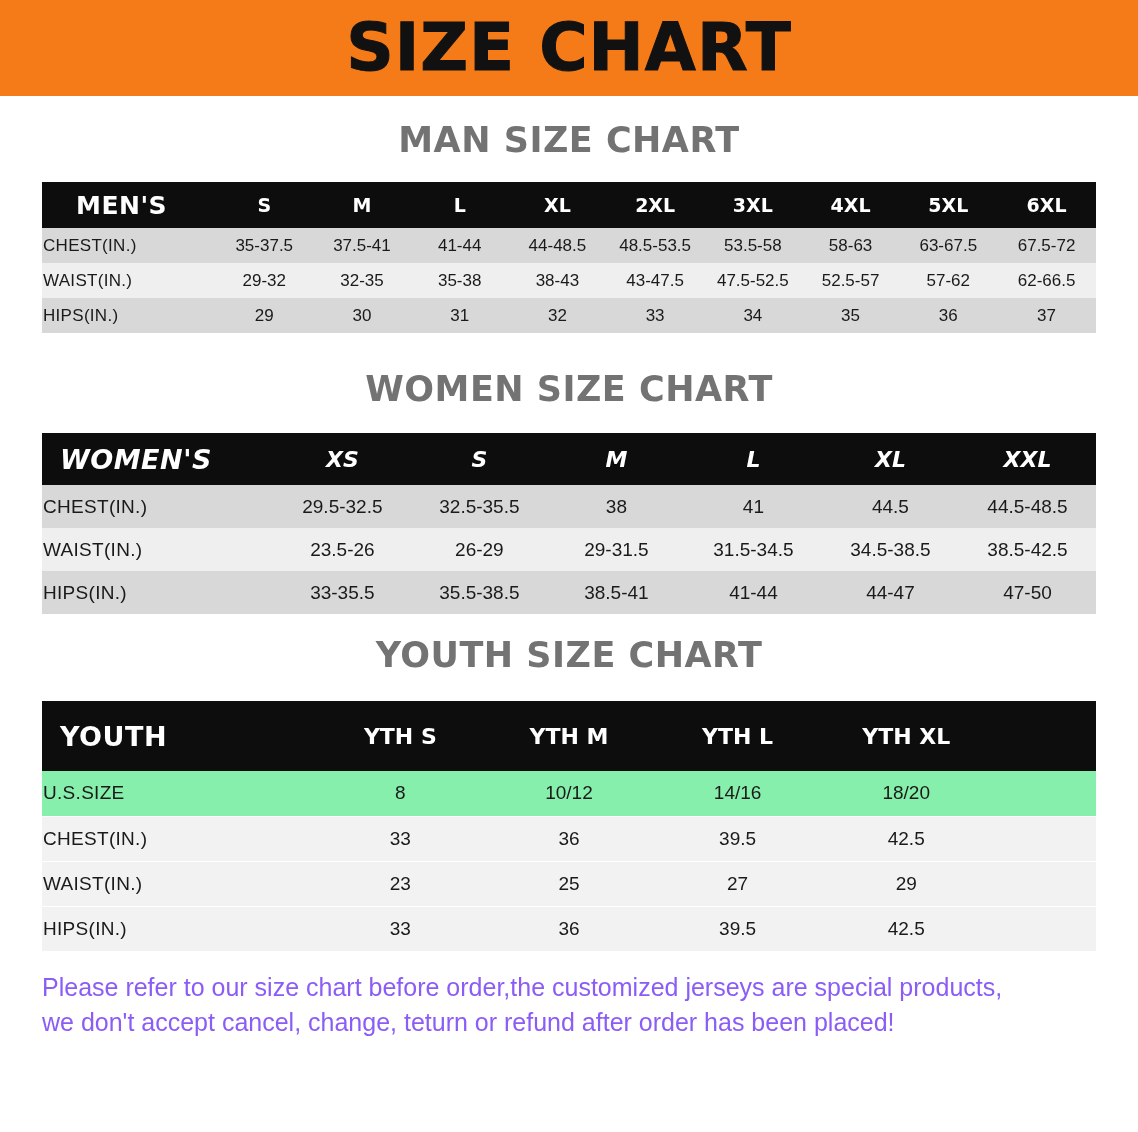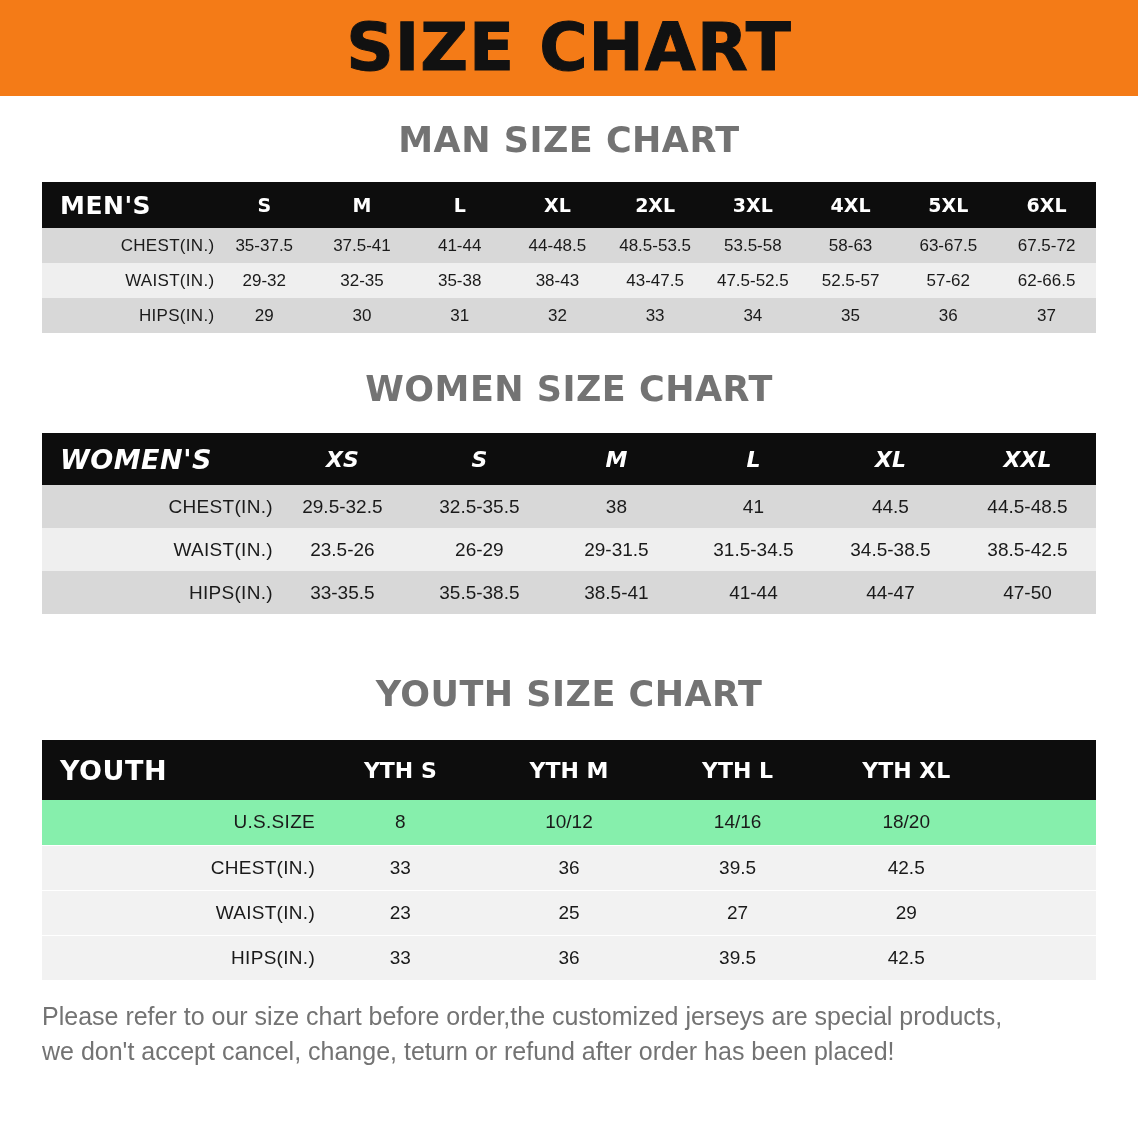--- a/index.html
+++ b/index.html
@@ -39,21 +39,21 @@
   .section-title {
     text-align: center;
     font-family: "DejaVu Sans", sans-serif;
     font-weight: bold;
     font-size: 35px;
     color: #737373;
     letter-spacing: 0.5px;
   }
   #man-title   { margin-top: 24px; margin-bottom: 22px; }
   #women-title { margin-top: 36px; margin-bottom: 24px; }
-  #youth-title { margin-top: 60px; margin-bottom: 26px; }
+  #youth-title { margin-top: 21px; margin-bottom: 26px; }
 
   
   .table-wrap {
     width: 1054px;
     margin: 0 auto;
   }
   table {
     width: 100%;
     border-collapse: collapse;
     table-layout: fixed;
@@ -65,29 +65,29 @@
     font-weight: bold;
     text-align: center;
     padding: 0;
   }
   tbody td {
     text-align: center;
     color: #1a1a1a;
     font-family: "Liberation Sans", sans-serif;
   }
   td.rowlabel {
-    text-align: right;
+    text-align: left;
     letter-spacing: 0.3px;
   }
 
   
   #men-table thead th { height: 46px; font-size: 19px; }
   #men-table thead th.corner {
     text-align: left;
-    padding-left: 18px;
+    padding-left: 34px;
     font-size: 25px;
     letter-spacing: 0.5px;
   }
   #men-table tbody tr { height: 35px; }
   #men-table tbody td { font-size: 17px; }
   #men-table tbody tr:nth-child(odd)  td { background: #d8d8d8; }
   #men-table tbody tr:nth-child(even) td { background: #efefef; }
 
   
   #women-table thead th { height: 52px; font-size: 22px; font-style: italic; }
@@ -96,40 +96,40 @@
     padding-left: 18px;
     font-size: 27px;
     letter-spacing: 0.5px;
   }
   #women-table tbody tr { height: 43px; }
   #women-table tbody td { font-size: 19px; }
   #women-table tbody tr:nth-child(odd)  td { background: #d8d8d8; }
   #women-table tbody tr:nth-child(even) td { background: #efefef; }
 
   
-  #youth-table thead th { height: 60px; font-size: 22px; }
+  #youth-table thead th { height: 70px; font-size: 22px; }
   #youth-table thead th.corner {
     text-align: left;
     padding-left: 18px;
     font-size: 27px;
     letter-spacing: 0.5px;
   }
   #youth-table tbody tr { height: 45px; }
   #youth-table tbody td {
     font-size: 19px;
     background: #f2f2f2;
     border-bottom: 1px solid #ffffff;
   }
   #youth-table tbody tr:first-child td { background: #86efac; }
 
   
   .note {
     width: 1054px;
     margin: 18px auto 0 auto;
-    color: #737373;
+    color: #8b5cf6;
     font-family: "Liberation Sans", sans-serif;
     font-size: 25px;
     line-height: 1.42;
     text-align: left;
   }
   .note .line { display: block; }
 </style>
 </head>
 <body>
 

